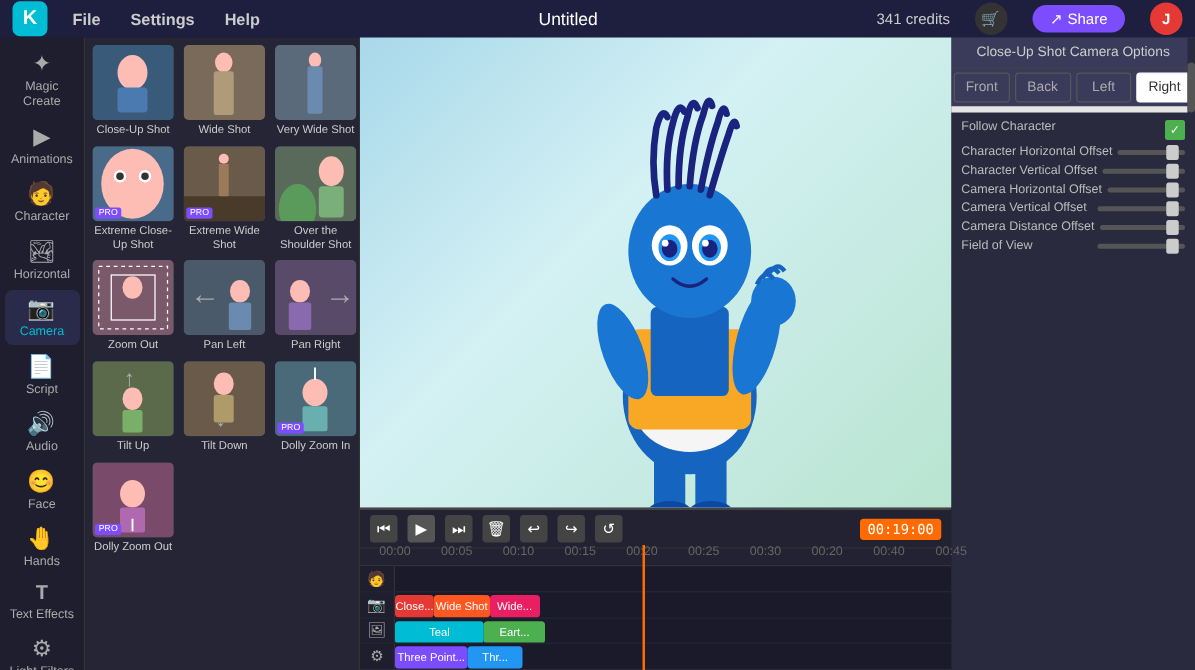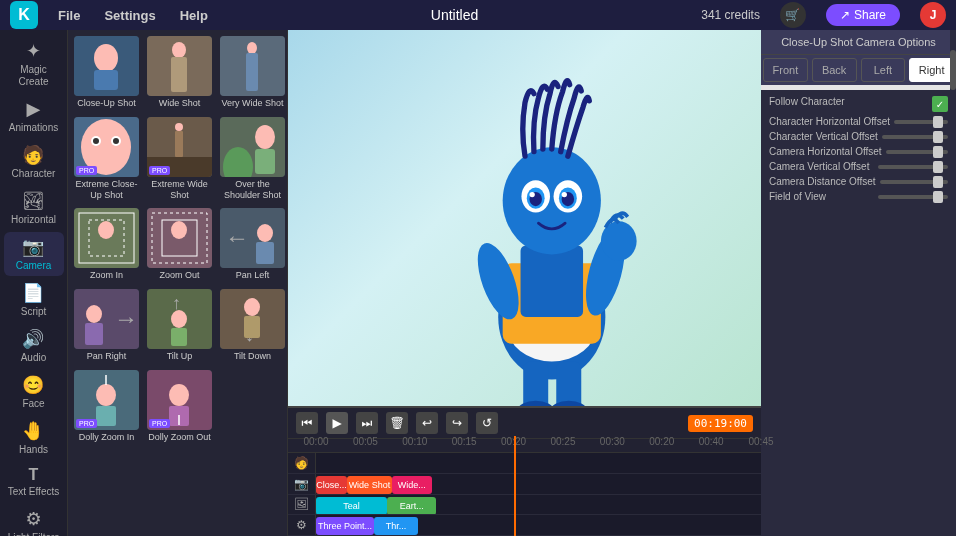--- a/index.html
+++ b/index.html
@@ -306,31 +306,20 @@
           <svg width="65" height="60" viewBox="0 0 65 60">
             <rect width="65" height="60" fill="#5a6a5a"></rect>
             <ellipse cx="18" cy="50" rx="15" ry="20" fill="#5a9a5a"></ellipse>
             <ellipse cx="45" cy="20" rx="10" ry="12" fill="#fdbcb4"></ellipse>
             <rect x="35" y="32" width="20" height="25" rx="3" fill="#7aaf7a"></rect>
           </svg>
         </div>
         <span class="thumb-label">Over the Shoulder Shot</span>
       </div>
 
-      <div class="thumb-item">
-        <div class="thumb-img">
-          <svg width="65" height="60" viewBox="0 0 65 60">
-            <rect width="65" height="60" fill="#6a7a5a"></rect>
-            <rect x="5" y="5" width="55" height="50" fill="none" stroke="#fff" stroke-width="1"></rect>
-            <rect x="15" y="12" width="35" height="36" fill="none" stroke="#fff" stroke-width="1" stroke-dasharray="3"></rect>
-            <ellipse cx="32" cy="22" rx="8" ry="9" fill="#fdbcb4"></ellipse>
-          </svg>
-        </div>
-        <span class="thumb-label">Zoom In</span>
-      </div>
 
       <div class="thumb-item">
         <div class="thumb-img">
           <svg width="65" height="60" viewBox="0 0 65 60">
             <rect width="65" height="60" fill="#7a5a6a"></rect>
             <rect x="15" y="12" width="35" height="36" fill="none" stroke="#fff" stroke-width="1"></rect>
             <rect x="5" y="5" width="55" height="50" fill="none" stroke="#fff" stroke-width="1" stroke-dasharray="3"></rect>
             <ellipse cx="32" cy="22" rx="8" ry="9" fill="#fdbcb4"></ellipse>
           </svg>
         </div>

